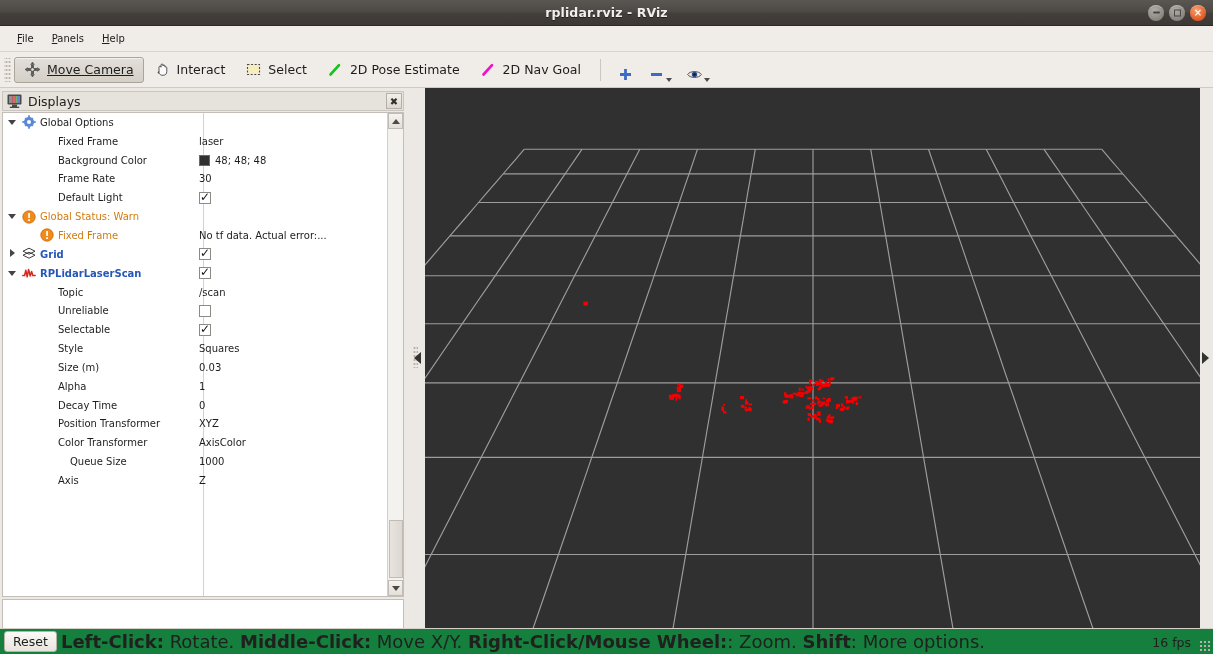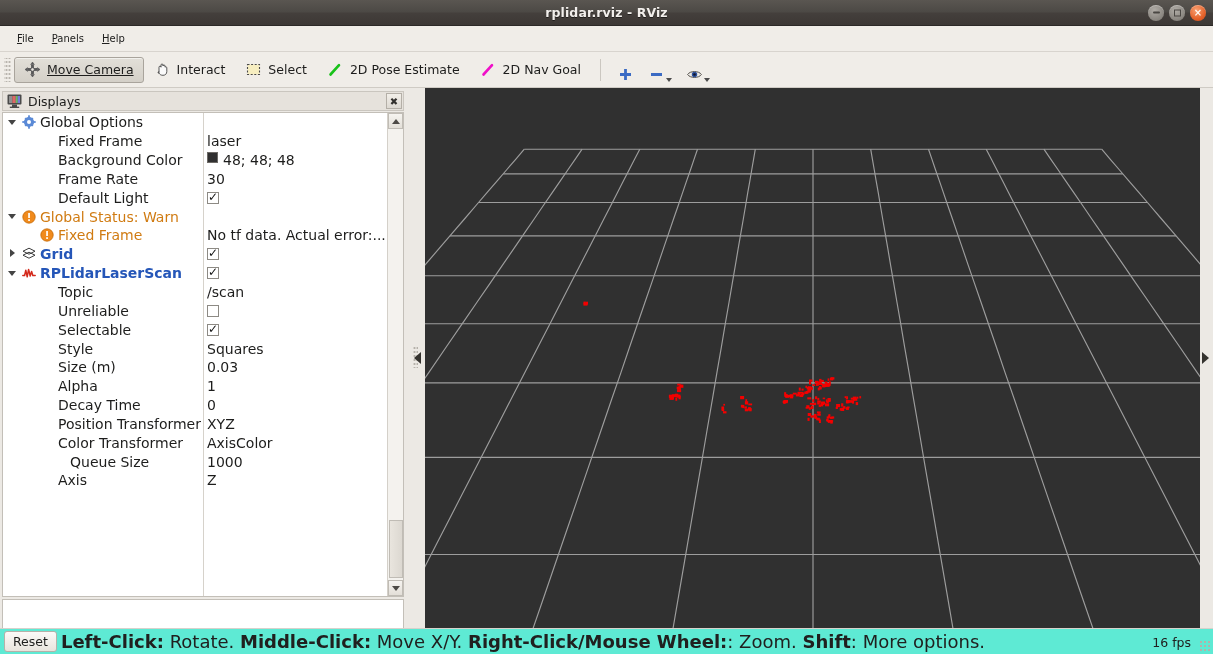--- a/index.html
+++ b/index.html
@@ -103,24 +103,24 @@
   .treebox {
     position: absolute; left: 2px; top: 24px; width: 402px; height: 485px;
     background: #ffffff; border: 1px solid #c3bfb8; overflow: hidden;
   }
   .treecolsplit {
     position: absolute; left: 200px; top: 0; width: 1px; height: 485px;
     background: #d6d2cb;
   }
   .trow {
     position: relative; height: 18.85px; display: flex; align-items: center;
-    font-size: 14px; color: #1d1d1c; white-space: nowrap;
+    font-size: 10px; color: #1d1d1c; white-space: nowrap;
   }
   .tname { position: absolute; display: flex; align-items: center; gap: 4px; }
-  .tval { position: absolute; left: 204px; display: flex; align-items: flex-start; gap: 5px; }
+  .tval { position: absolute; left: 196px; display: flex; align-items: flex-start; gap: 5px; }
   .exp { width: 11px; height: 11px; flex: 0 0 11px; position: relative; }
   .exp.down::after {
     content: ''; position: absolute; left: 1px; top: 3px;
     border-left: 4.5px solid transparent; border-right: 4.5px solid transparent;
     border-top: 5px solid #444;
   }
   .exp.right::after {
     content: ''; position: absolute; left: 3px; top: 0.5px;
     border-top: 4.5px solid transparent; border-bottom: 4.5px solid transparent;
     border-left: 5px solid #444;
@@ -182,21 +182,21 @@
   
   .viewport {
     position: absolute; left: 425px; top: 88px; width: 775px; height: 540px;
     background: #303030; overflow: hidden;
   }
   .viewport svg { display: block; width: 775px; height: 540px; }
 
   
   .statusbar {
     position: absolute; left: 0; top: 628px; width: 1213px; height: 26px;
-    background: #5eead4; border-top: 1px solid #d6d2cb;
+    background: #15803d; border-top: 1px solid #d6d2cb;
     display: flex; align-items: center;
   }
   .resetbtn {
     margin-left: 4px; height: 21px; padding: 0 8px; font-size: 12.5px;
     background: linear-gradient(to bottom,#fbfaf8,#e8e4dd);
     border: 1px solid #b6b1a9; border-radius: 3px; color: #1d1d1c;
     display: flex; align-items: center; cursor: default;
   }
   .statustext { margin-left: 4px; font-size: 18px; color: #20201f; white-space: nowrap; }
   .statustext b { font-weight: bold; }

